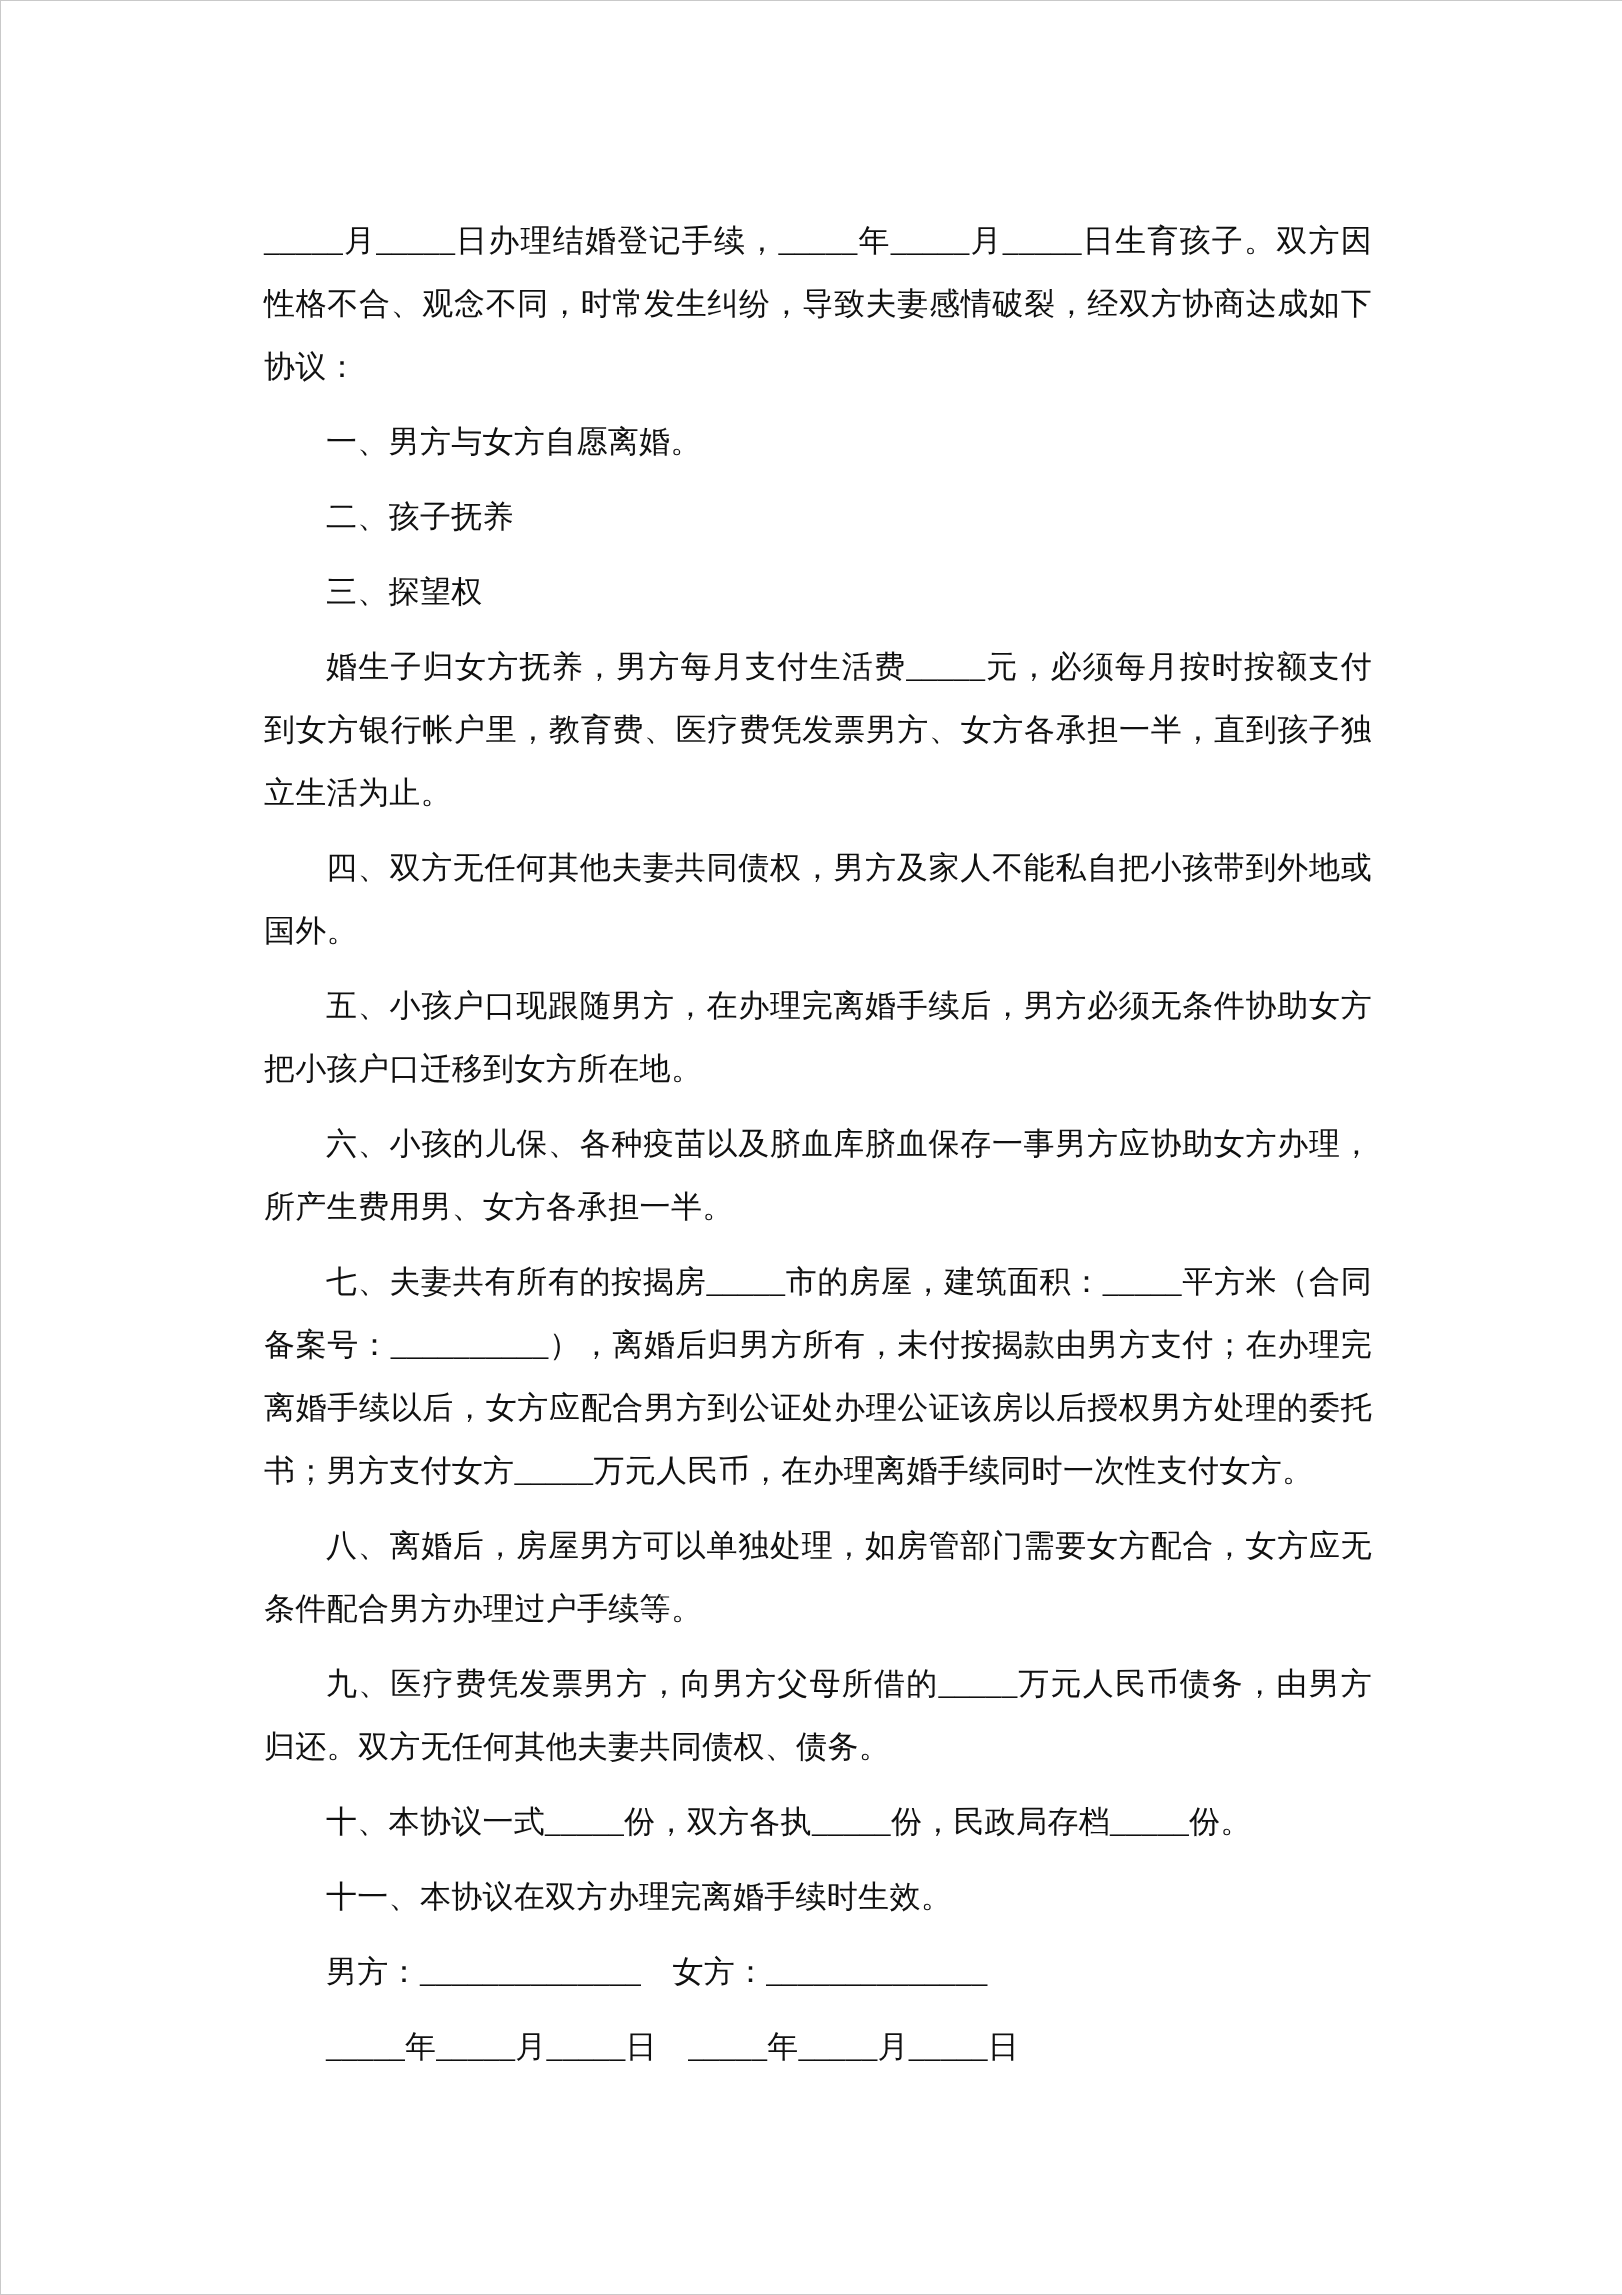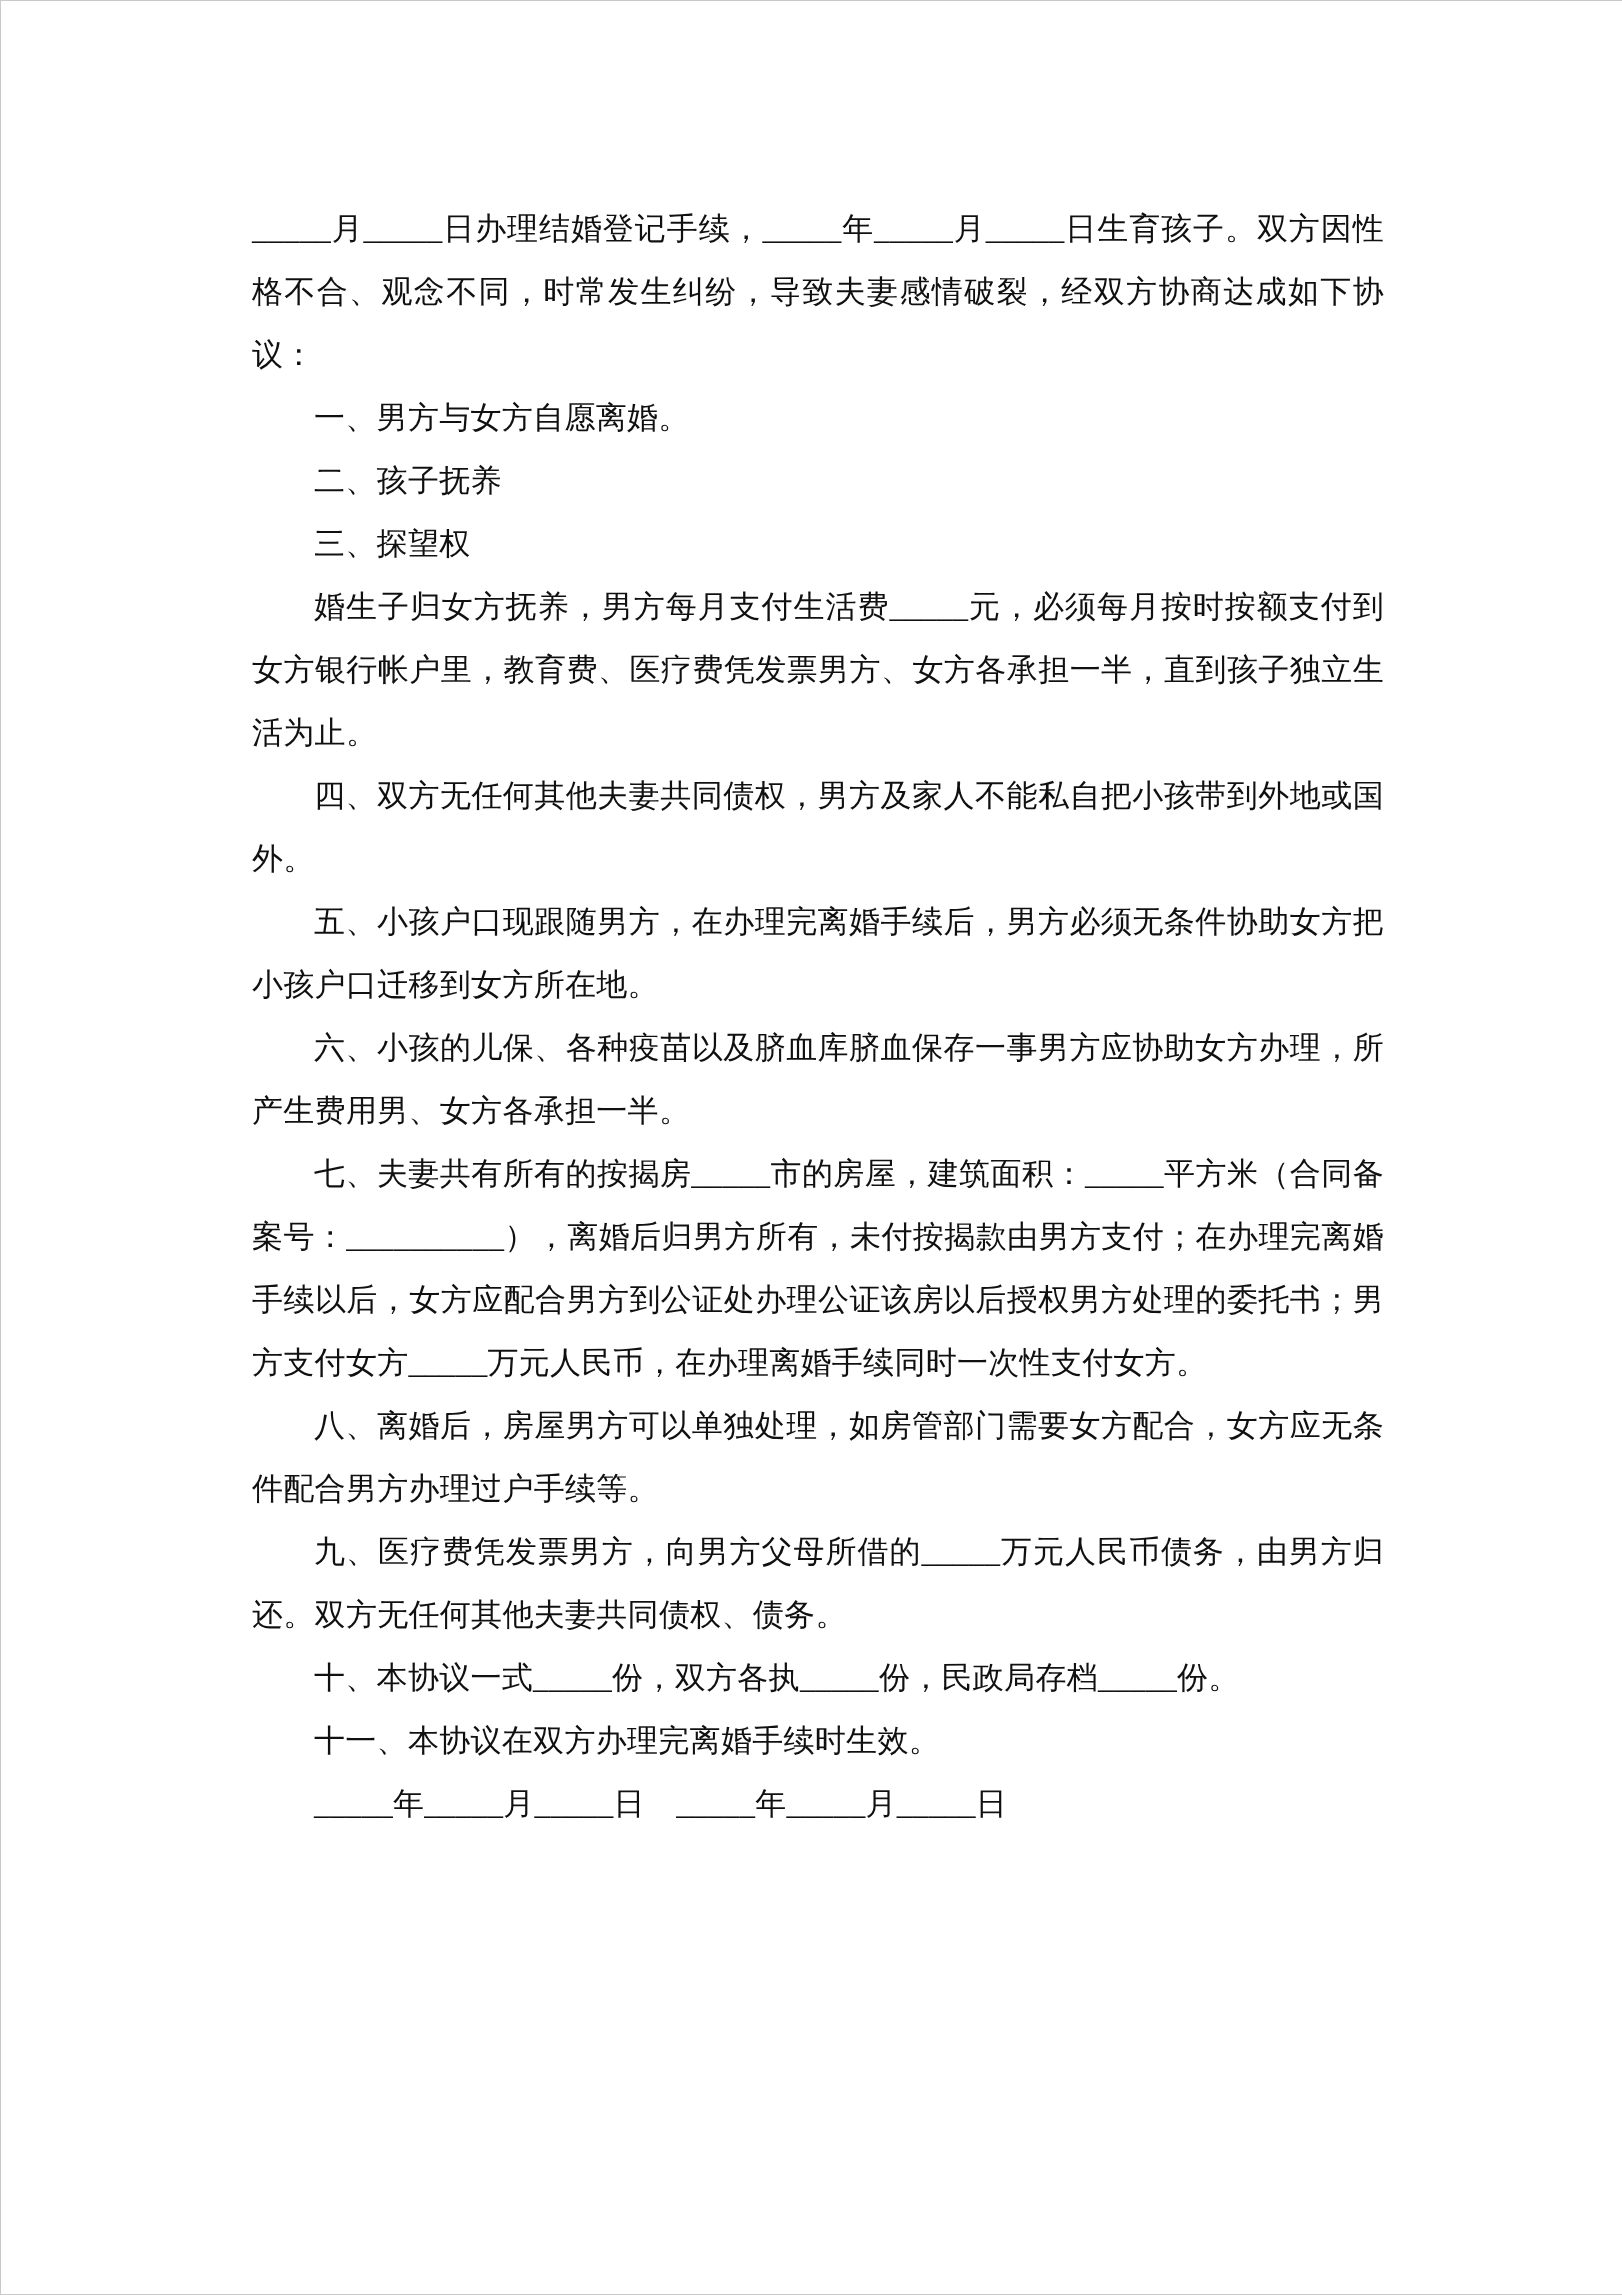--- a/index.html
+++ b/index.html
@@ -28,21 +28,21 @@
     left: 251px;
     width: 1132px;
     color: #101010;
     font-family: "Liberation Serif", "DejaVu Serif", serif;
     font-size: 31px;
     line-height: 63px;
     text-align: justify;
     letter-spacing: 0.3px;
   }
   .content p {
-    margin: 0;
+    margin: 12px;
     padding: 0;
   }
   .content p.indent {
     text-indent: 2em;
   }
 </style>
 </head>
 <body>
 
 <div class="page">
@@ -53,16 +53,17 @@
     <p class="indent">三、探望权</p>
     <p class="indent">婚生子归女方抚养，男方每月支付生活费_____元，必须每月按时按额支付到女方银行帐户里，教育费、医疗费凭发票男方、女方各承担一半，直到孩子独立生活为止。</p>
     <p class="indent">四、双方无任何其他夫妻共同债权，男方及家人不能私自把小孩带到外地或国外。</p>
     <p class="indent">五、小孩户口现跟随男方，在办理完离婚手续后，男方必须无条件协助女方把小孩户口迁移到女方所在地。</p>
     <p class="indent">六、小孩的儿保、各种疫苗以及脐血库脐血保存一事男方应协助女方办理，所产生费用男、女方各承担一半。</p>
     <p class="indent">七、夫妻共有所有的按揭房_____市的房屋，建筑面积：_____平方米（合同备案号：__________），离婚后归男方所有，未付按揭款由男方支付；在办理完离婚手续以后，女方应配合男方到公证处办理公证该房以后授权男方处理的委托书；男方支付女方_____万元人民币，在办理离婚手续同时一次性支付女方。</p>
     <p class="indent">八、离婚后，房屋男方可以单独处理，如房管部门需要女方配合，女方应无条件配合男方办理过户手续等。</p>
     <p class="indent">九、医疗费凭发票男方，向男方父母所借的_____万元人民币债务，由男方归还。双方无任何其他夫妻共同债权、债务。</p>
     <p class="indent">十、本协议一式_____份，双方各执_____份，民政局存档_____份。</p>
     <p class="indent">十一、本协议在双方办理完离婚手续时生效。</p>
+    <p class="indent">男方：______________　女方：______________</p>
     <p class="indent">_____年_____月_____日　_____年_____月_____日</p>
   </div>
 </div>
 
 
 </body></html>

